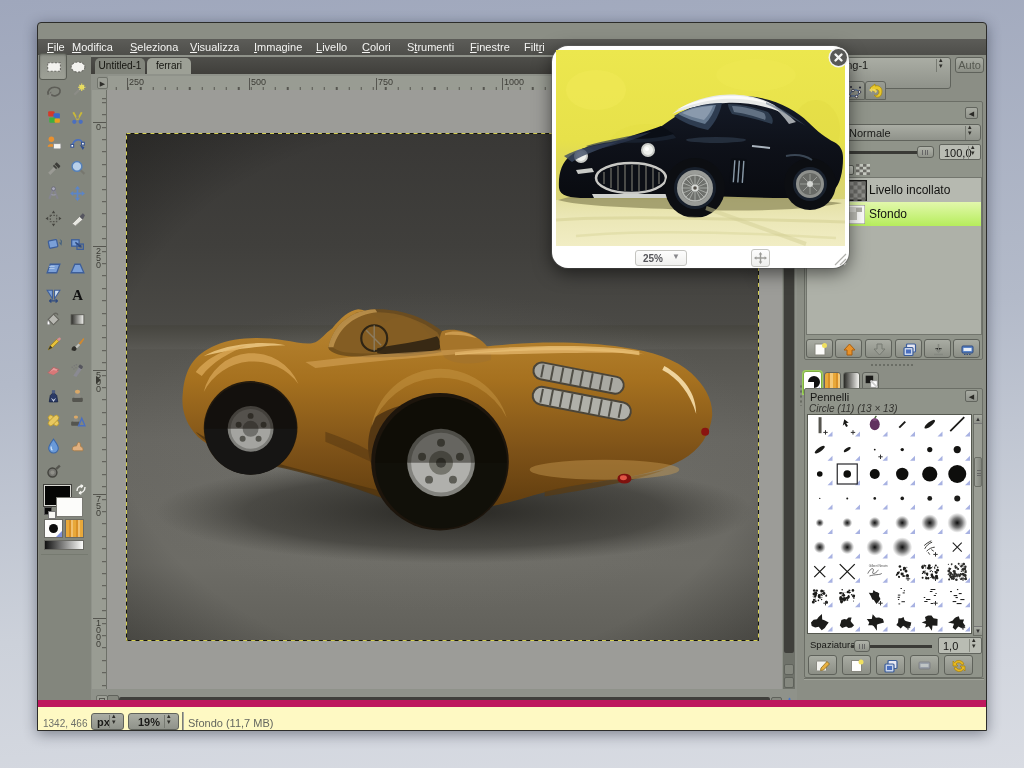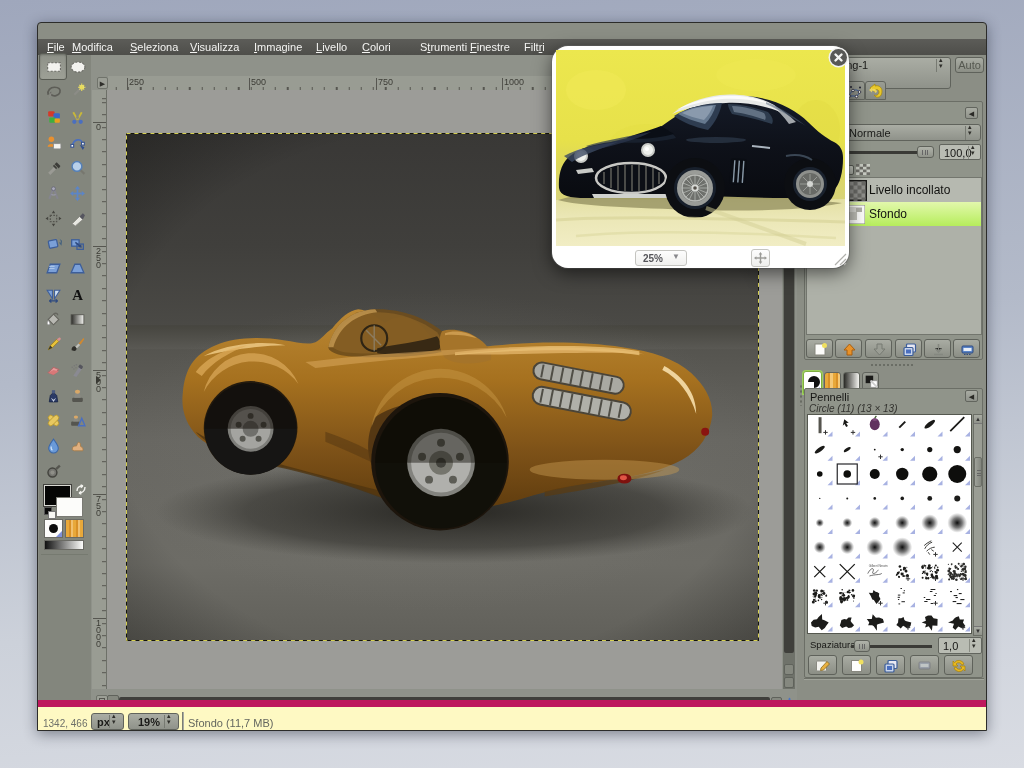--- a/index.html
+++ b/index.html
@@ -59,21 +59,21 @@
 <body>
 <div id="win">
   <div id="menubar">
     <span style="left:9px;"><u>F</u>ile</span>
     <span style="left:34px;"><u>M</u>odifica</span>
     <span style="left:92px;"><u>S</u>eleziona</span>
     <span style="left:152px;"><u>V</u>isualizza</span>
     <span style="left:216px;"><u>I</u>mmagine</span>
     <span style="left:278px;"><u>L</u>ivello</span>
     <span style="left:324px;"><u>C</u>olori</span>
-    <span style="left:382px;">S<u>t</u>rumenti</span>
+    <span style="left:369px;">S<u>t</u>rumenti</span>
     <span style="left:432px;"><u>F</u>inestre</span>
     <span style="left:486px;">Filt<u>r</u>i</span>
   </div>
   <div id="toolbox">
       <div style="position:absolute; left:0px; top:-2px; width:28px; height:27px; background:linear-gradient(#8e9188,#9da096); border:1px solid #595c54; border-radius:3px; box-shadow:inset 0 1px 2px rgba(0,0,0,.25);"></div>
 <div class="tool" style="left:6px; top:3px;"><svg width="17" height="17" viewBox="0 0 16 16">
           <rect x="2.5" y="4.5" width="12" height="8" fill="#f2f2ee" stroke="#6a6a64" stroke-width="1" stroke-dasharray="2 1.4"></rect>
         </svg></div>
 <div class="tool" style="left:30px; top:3px;"><svg width="17" height="17" viewBox="0 0 16 16">
           <ellipse cx="8.5" cy="8.5" rx="6.5" ry="4.8" fill="#f2f2ee" stroke="#6a6a64" stroke-width="1" stroke-dasharray="2 1.4"></ellipse>
@@ -248,20 +248,24 @@
 <div style="position:absolute; left:9px; top:456px; width:8px; height:8px; background:#f8f8f4; border:1px solid #777;"></div>
 <div style="position:absolute; left:5px; top:464px; width:19px; height:19px; background:#fdfdfb; border:1px solid #6a6a64;">
         <div style="position:absolute; left:4px; top:4px; width:9px; height:9px; border-radius:50%; background:#0c0c0c;"></div>
         <div style="position:absolute; right:0; bottom:0; width:0; height:0; border-left:6px solid transparent; border-bottom:6px solid #8090d8;"></div>
       </div>
 <div style="position:absolute; left:26px; top:464px; width:19px; height:19px; border:1px solid #6a6a64; background:repeating-linear-gradient(90deg,#e8a83a 0 3px,#d89028 3px 5px,#f0c070 5px 7px);"></div>
 <div style="position:absolute; left:5px; top:485px; width:40px; height:10px; border:1px solid #6a6a64; background:linear-gradient(90deg,#111,#fdfdfb);"></div>
 <div style="position:absolute; left:2px; top:499px; width:47px; height:1px; background:#767a70;"></div>
 </div>
   <div id="canvaswrap">
+    <div id="tabstrip">
+      <div class="tab" style="left:4px; width:50px; background:#82857c; font-size:10px; line-height:15px;">Untitled-1</div>
+      <div class="tab" style="left:56px; width:44px; background:#9da096; font-size:10px; line-height:15px;">ferrari</div>
+    </div>
     <div id="ruler-corner">▶</div>
     <div id="hruler">
       <div class="rnum" style="left:21px; top:1px;">250</div>
       <div class="rnum" style="left:143px; top:1px;">500</div>
       <div class="rnum" style="left:270px; top:1px;">750</div>
       <div class="rnum" style="left:396px; top:1px;">1000</div>
     </div>
     <div id="vruler">
       <div class="rnum vnum" style="top:34px;">0</div>
       <div class="rnum vnum" style="top:158px;">2<br>5<br>0</div>

